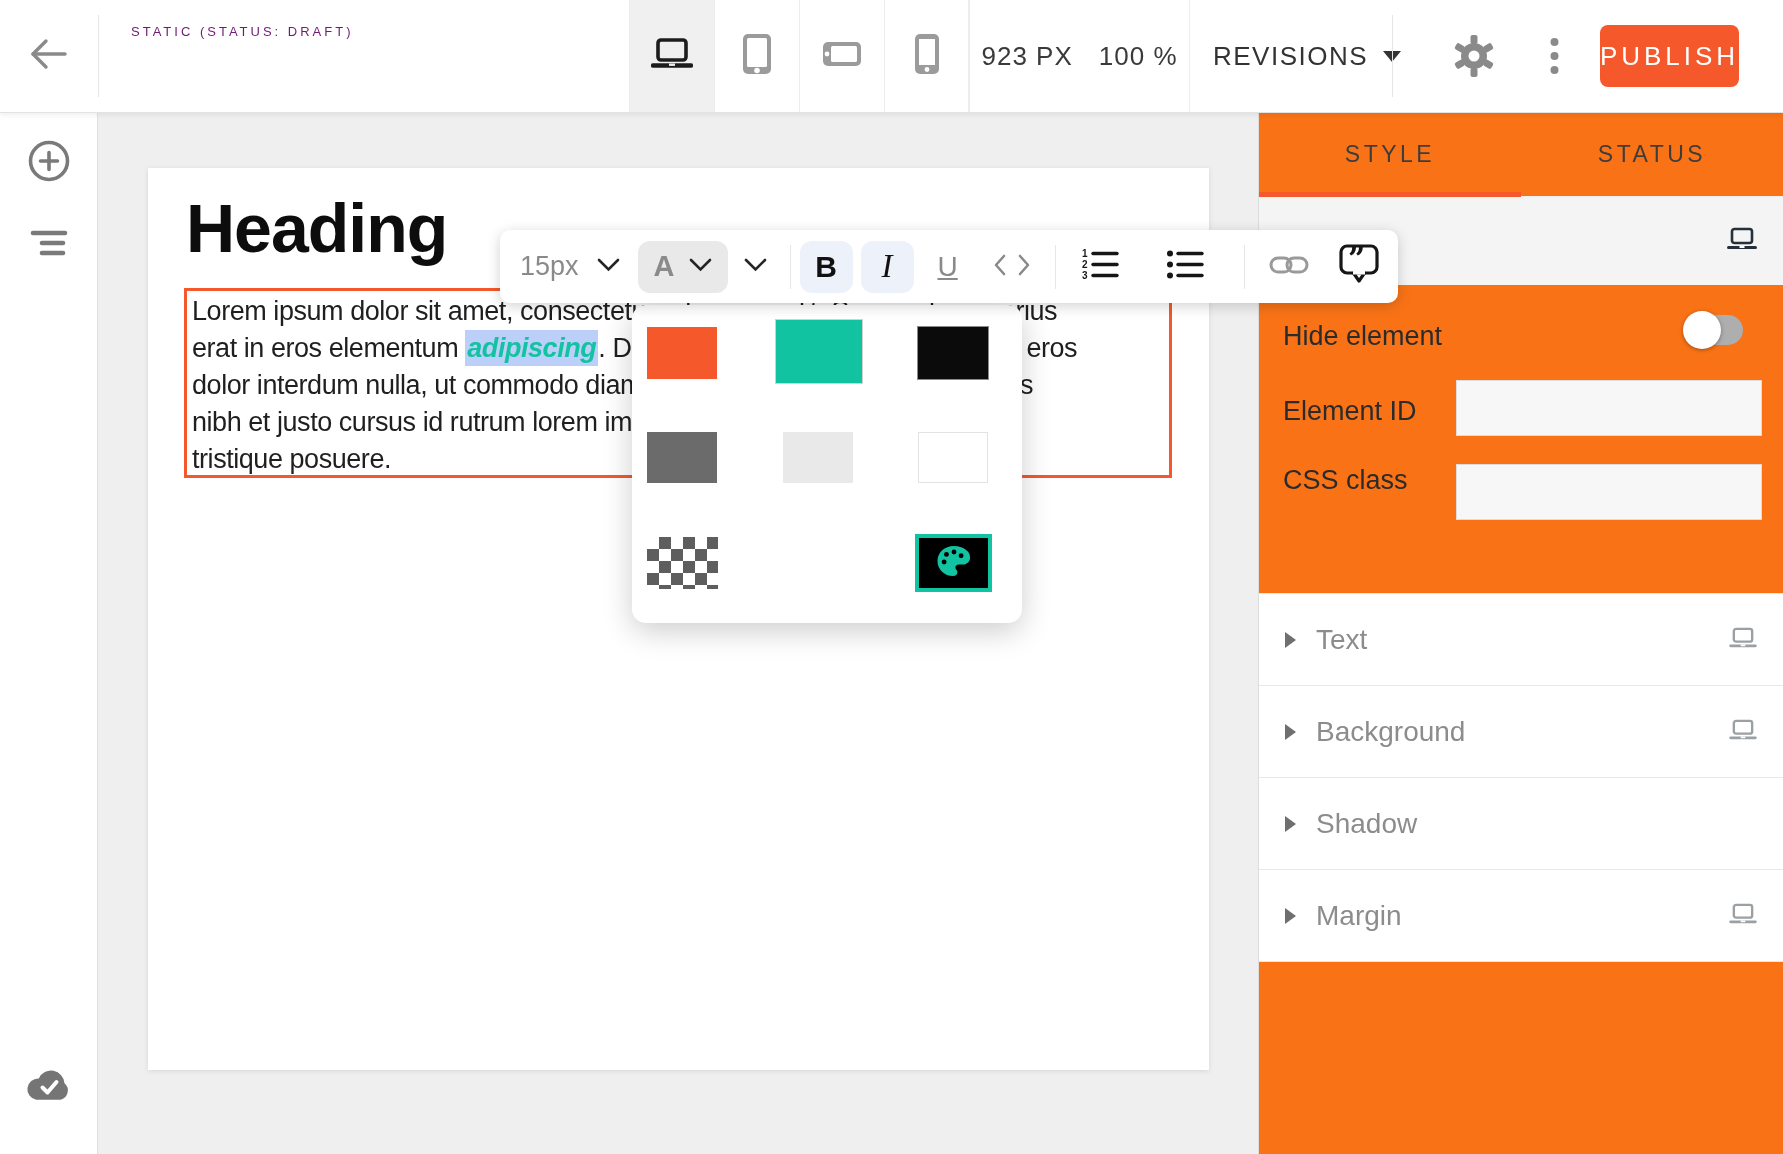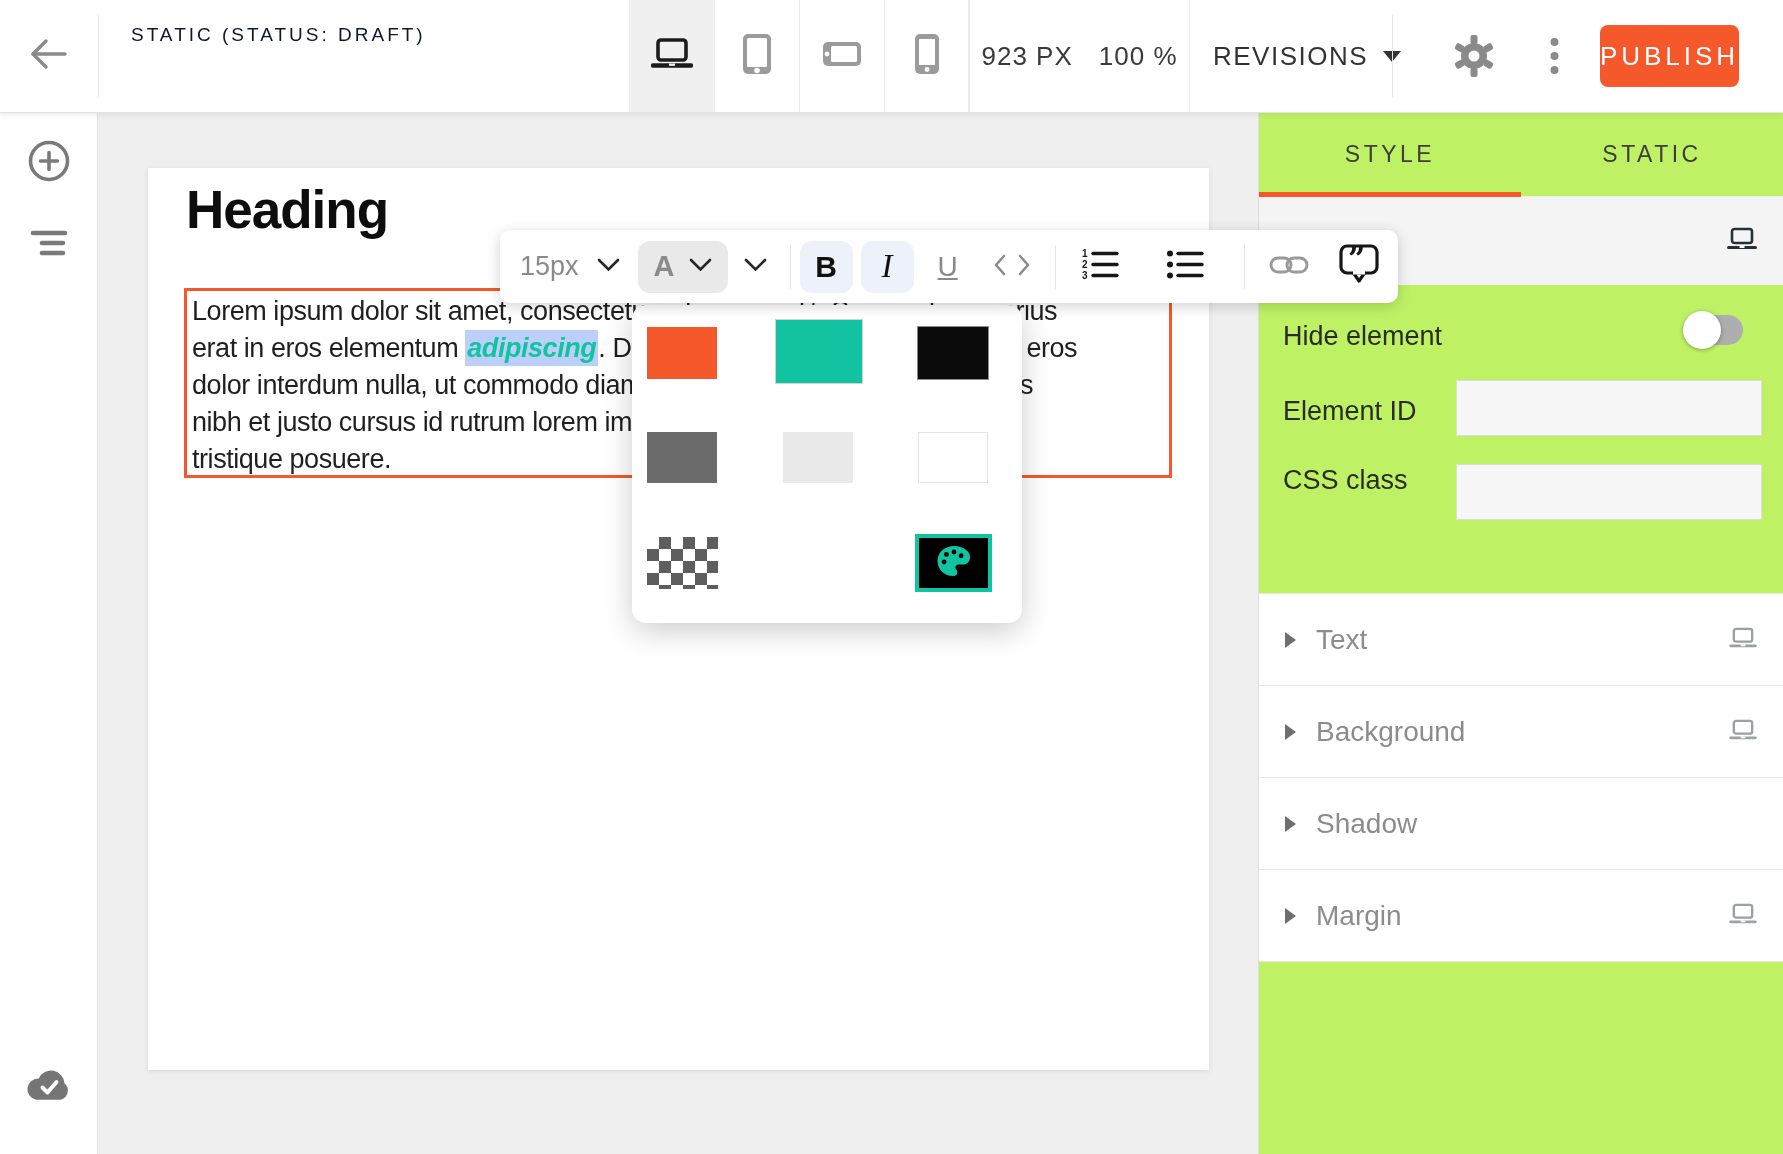--- a/index.html
+++ b/index.html
@@ -9,21 +9,21 @@
   *{box-sizing:border-box;margin:0;padding:0;}
   html,body{width:1783px;height:1154px;}
   body{position:relative;font-family:"Liberation Sans",sans-serif;background:#efefef;overflow:hidden;}
 
   
   .topbar{position:absolute;left:0;top:0;width:1783px;height:113px;background:#fff;
     border-bottom:1px solid #e3e3e3;box-shadow:0 2px 5px rgba(0,0,0,.07);z-index:40;}
   .tb-back{position:absolute;left:0;top:0;width:98px;height:112px;display:flex;align-items:center;justify-content:center;cursor:pointer;}
   .tb-sep{position:absolute;top:15px;bottom:15px;width:1px;background:var(--line);}
   .tb-title{position:absolute;left:131px;top:24px;}
-  .tb-status{font-size:19px;letter-spacing:3px;color:#0f172a;}
+  .tb-status{font-size:13px;letter-spacing:3px;color:#701a75;}
   .tb-doc{font-size:30px;color:#1f1f1f;margin-top:8px;}
   .tb-ver{color:#9b9b9b;}
   .tb-devices{position:absolute;left:629px;top:0;height:112px;display:flex;}
   .dev-btn{width:85px;height:112px;display:flex;align-items:center;justify-content:center;border-left:1px solid #ececec;cursor:pointer;background:#fff;}
   .dev-btn.active{background:#f0f0f0;}
   .tb-zoom{position:absolute;left:969px;top:0;width:221px;height:112px;display:flex;align-items:center;justify-content:center;gap:26px;
     font-size:26px;color:#3a3a3a;letter-spacing:1px;border-left:1px solid #ececec;border-right:1px solid #ececec;}
   .tb-revisions{position:absolute;left:1213px;top:0;height:112px;display:flex;align-items:center;gap:15px;font-size:26px;color:#333;letter-spacing:1.5px;cursor:pointer;}
   .caret-down{width:0;height:0;border-left:9px solid transparent;border-right:9px solid transparent;border-top:11px solid #333;}
   .tb-gear{position:absolute;left:1452px;top:34px;cursor:pointer;}
@@ -32,21 +32,21 @@
     border:none;border-radius:8px;color:#fff;font-size:26px;letter-spacing:4px;display:flex;align-items:center;justify-content:center;cursor:pointer;font-family:inherit;}
 
   
   .sidebar{position:absolute;left:0;top:113px;bottom:0;width:98px;background:#fff;border-right:1px solid #e0e0e0;z-index:10;}
   .sb-plus{position:absolute;top:26px;left:50%;transform:translateX(-50%);cursor:pointer;}
   .sb-layers{position:absolute;top:117px;left:50%;transform:translateX(-50%);cursor:pointer;}
   .sb-cloud{position:absolute;bottom:44px;left:50%;transform:translateX(-50%);}
 
   
   .card{position:absolute;left:148px;top:168px;width:1061px;height:902px;background:#fff;box-shadow:0 1px 5px rgba(0,0,0,.10);z-index:1;}
-  .heading{position:absolute;left:38px;top:9px;font-size:53px;font-weight:700;letter-spacing:-1px;color:#0d0d0d;line-height:1.25;}
+  .heading{position:absolute;left:38px;top:18px;font-size:68px;font-weight:700;letter-spacing:-1px;color:#0d0d0d;line-height:1.25;}
   .text-block{position:absolute;left:36px;top:120px;width:988px;height:190px;border:3px solid var(--accent,#F4582B);
     padding:2px 0 0 5px;font-size:27px;letter-spacing:-0.45px;line-height:37px;color:#1f1f1f;white-space:nowrap;overflow:hidden;cursor:text;}
   .sel-word{color:var(--teal,#12C3A2);font-weight:bold;font-style:italic;background:var(--selection,#BBCFF8);padding:3px 2px;}
 
   
   .toolbar{position:absolute;left:500px;top:230px;width:898px;height:73px;background:#fff;border-radius:10px;
     box-shadow:0 3px 14px rgba(0,0,0,.18);z-index:60;display:flex;align-items:center;padding-left:20px;}
   .t-size{font-size:27px;color:#8a8a8a;cursor:pointer;}
   .t-chev{margin-left:18px;cursor:pointer;display:flex;}
   .t-pill{height:52px;border-radius:12px;display:flex;align-items:center;justify-content:center;cursor:pointer;}
@@ -70,21 +70,21 @@
   .sw-lgray{left:151px;top:127px;width:70px;height:51px;}
   .sw-white{left:286px;top:127px;width:70px;height:51px;border:1px solid #e3e3e3;}
   .sw-checker{left:15px;top:232px;width:71px;height:52px;background-color:#fff;
     background-image:linear-gradient(45deg,#5e5e5e 25%,transparent 25%,transparent 75%,#5e5e5e 75%),
                      linear-gradient(45deg,#5e5e5e 25%,transparent 25%,transparent 75%,#5e5e5e 75%);
     background-size:24px 24px;background-position:0 0,12px 12px;}
   .sw-palette{left:283px;top:229px;width:77px;height:58px;background:#000;border:4px solid var(--teal,#12C3A2);
     display:flex;align-items:center;justify-content:center;}
 
   
-  .rpanel{position:absolute;left:1258px;top:113px;right:0;bottom:0;background:#bef264;border-left:1px solid #ddd;z-index:20;}
+  .rpanel{position:absolute;left:1258px;top:113px;right:0;bottom:0;background:#f97316;border-left:1px solid #ddd;z-index:20;}
   .tabs{height:84px;display:flex;border-bottom:1px solid #ededed;}
   .tab{flex:1;display:flex;align-items:center;justify-content:center;font-size:23px;letter-spacing:3.5px;color:#3d3d3d;position:relative;cursor:pointer;}
   .tab.active::after{content:'';position:absolute;left:0;right:0;bottom:-1px;height:5px;background:var(--accent,#F4582B);}
   .vis-row{height:88px;background:#f4f4f4;display:flex;align-items:center;padding:0 26px;}
   .vis-title{font-size:27px;color:#28303a;flex:1;}
   .fields{position:relative;height:308px;}
   .f-label{position:absolute;left:24px;font-size:27px;color:#2b2b2b;}
   .toggle{position:absolute;right:40px;top:30px;width:56px;height:30px;border-radius:15px;background:#aeaeae;cursor:pointer;}
   .toggle .knob{position:absolute;left:-4px;top:-4px;width:38px;height:38px;border-radius:50%;background:#fff;box-shadow:0 1px 4px rgba(0,0,0,.35);}
   .f-input{position:absolute;left:197px;width:306px;height:56px;background:#f7f7f7;border:1px solid #dcdcdc;font-size:24px;padding:0 12px;color:#333;font-family:inherit;}
@@ -334,21 +334,21 @@
             <circle cx="9.5" cy="19" r="2.6"></circle>
           </g>
       </svg>
     </span>
   </div>
 </div>
 
 <aside class="rpanel">
   <div class="tabs">
     <div class="tab active">STYLE</div>
-    <div class="tab">STATIC</div>
+    <div class="tab">STATUS</div>
   </div>
 
   <div class="vis-row">
     <span class="vis-title">Visibility</span>
     <span>
       <svg width="30" height="24" viewBox="0 0 30 24">
           <rect x="5" y="2" width="20" height="14" rx="2.5" fill="none" stroke="#26303a" stroke-width="2.6"></rect>
           <path d="M1.5 20.5 H28.5" stroke="#26303a" stroke-width="3" stroke-linecap="round"></path>
           <rect x="12.5" y="19" width="5" height="2" fill="#fff"></rect>
         </svg>

